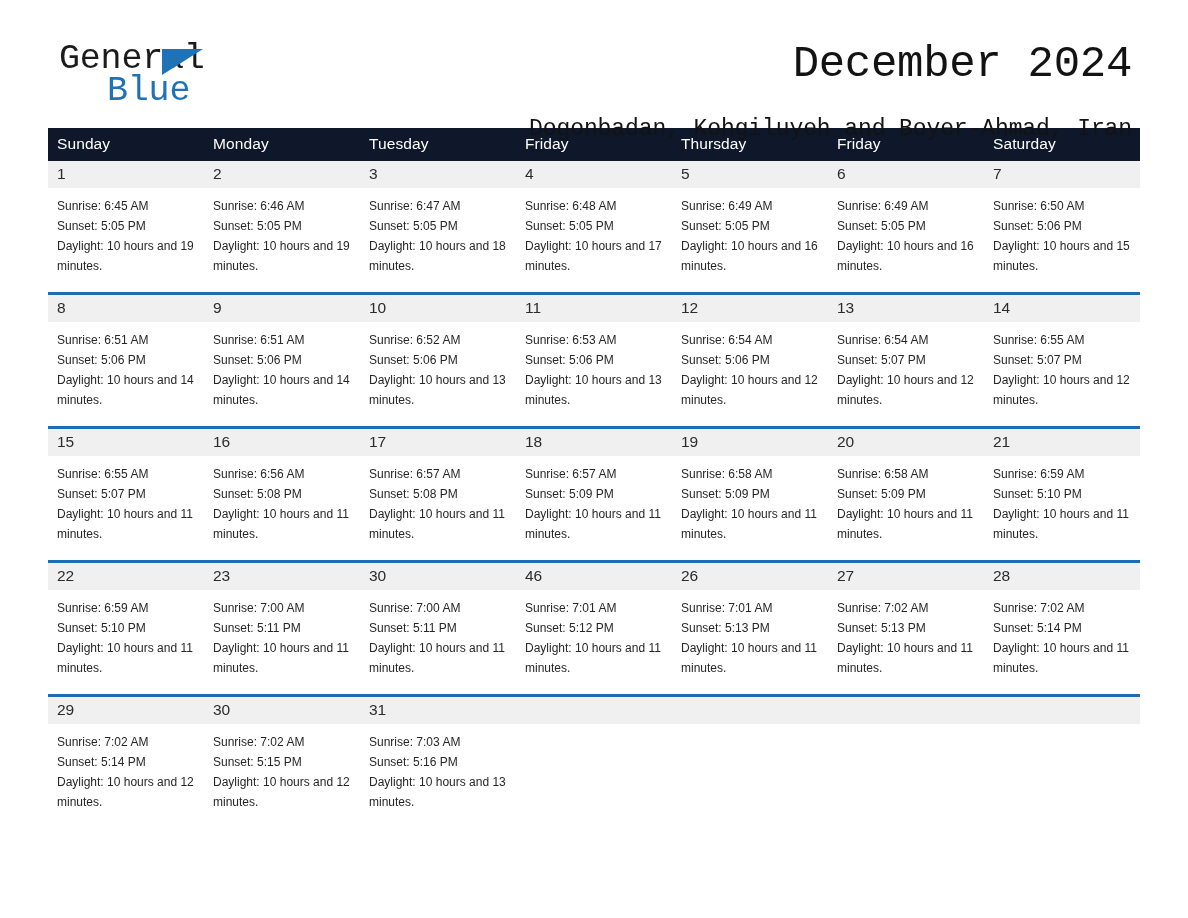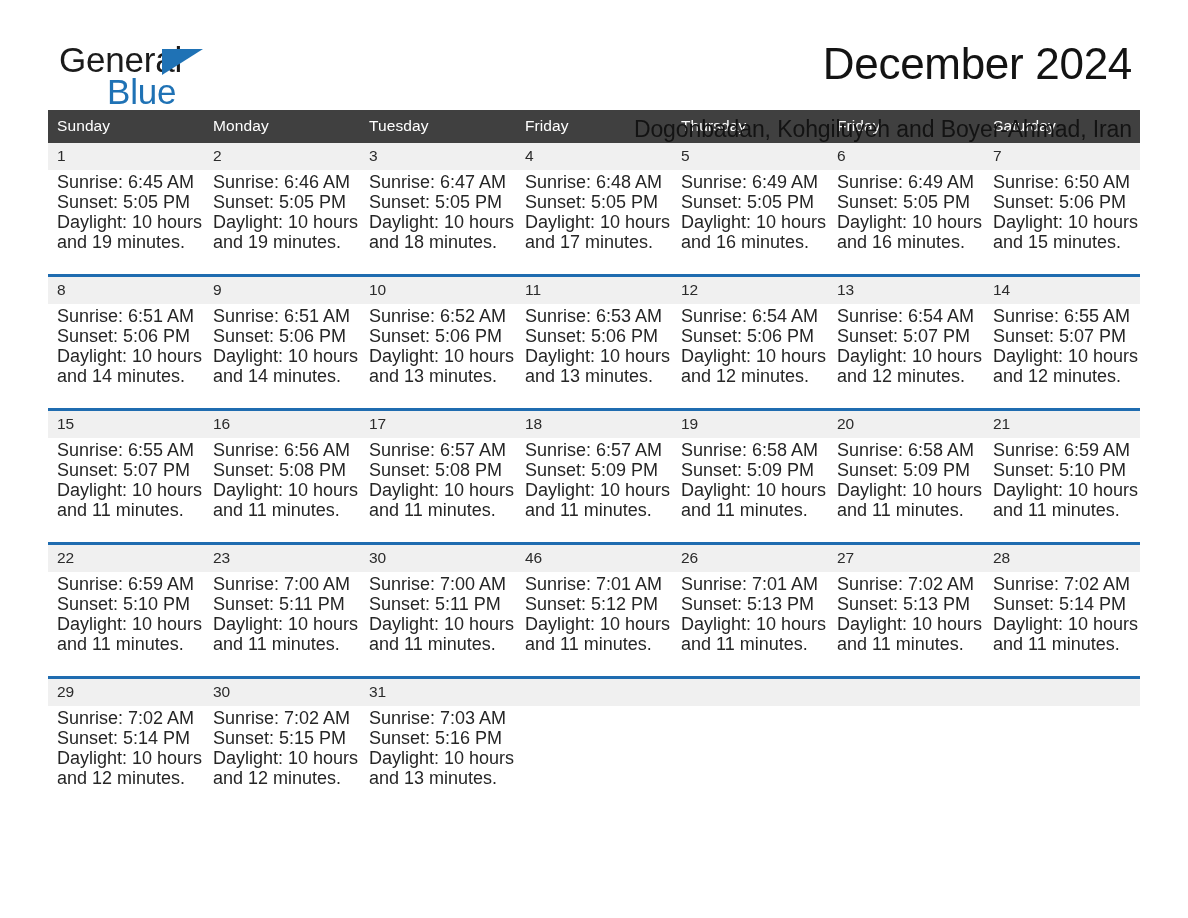--- a/index.html
+++ b/index.html
@@ -18,21 +18,22 @@
     position: relative;
     width: 1188px;
     height: 918px;
     box-sizing: border-box;
     padding: 0 48px;
   }
 
   
   .header {
     position: relative;
-    height: 110px;
+    height: 128px;
+    font-family: Liberation Mono, monospace;
   }
   .logo {
     position: absolute;
     left: 11px;
     top: 42px;
     width: 190px;
     height: 72px;
   }
   .logo-general {
     position: absolute;
@@ -88,21 +89,21 @@
   
   .calendar {
     width: 1092px;
     margin: 0;
     border-collapse: collapse;
     table-layout: fixed;
   }
   .calendar col { width: 156px; }
 
   .dow-row th {
-    background: #404040;
+    background: #0f172a;
     color: #ffffff;
     font-size: 15.5px;
     font-weight: 400;
     text-align: left;
     padding: 7px 0 8px 9px;
     height: 17px;
     letter-spacing: 0.1px;
   }
 
   .week-row td {
@@ -122,22 +123,22 @@
     height: 27px;
     padding: 3px 0 0 9px;
     box-sizing: border-box;
   }
   .daynum {
     font-size: 15.5px;
     line-height: 20px;
     color: #2b2b2b;
   }
   .details {
-    padding: 2px 0 0 9px;
-    font-size: 18px;
+    padding: 8px 0 0 9px;
+    font-size: 12px;
     line-height: 20px;
     color: #262626;
     white-space: pre-line;
   }
   .cell.empty .daynum-band { background: #f0f0f0; }
 </style>
 </head>
 <body>
 
 <div class="page">

